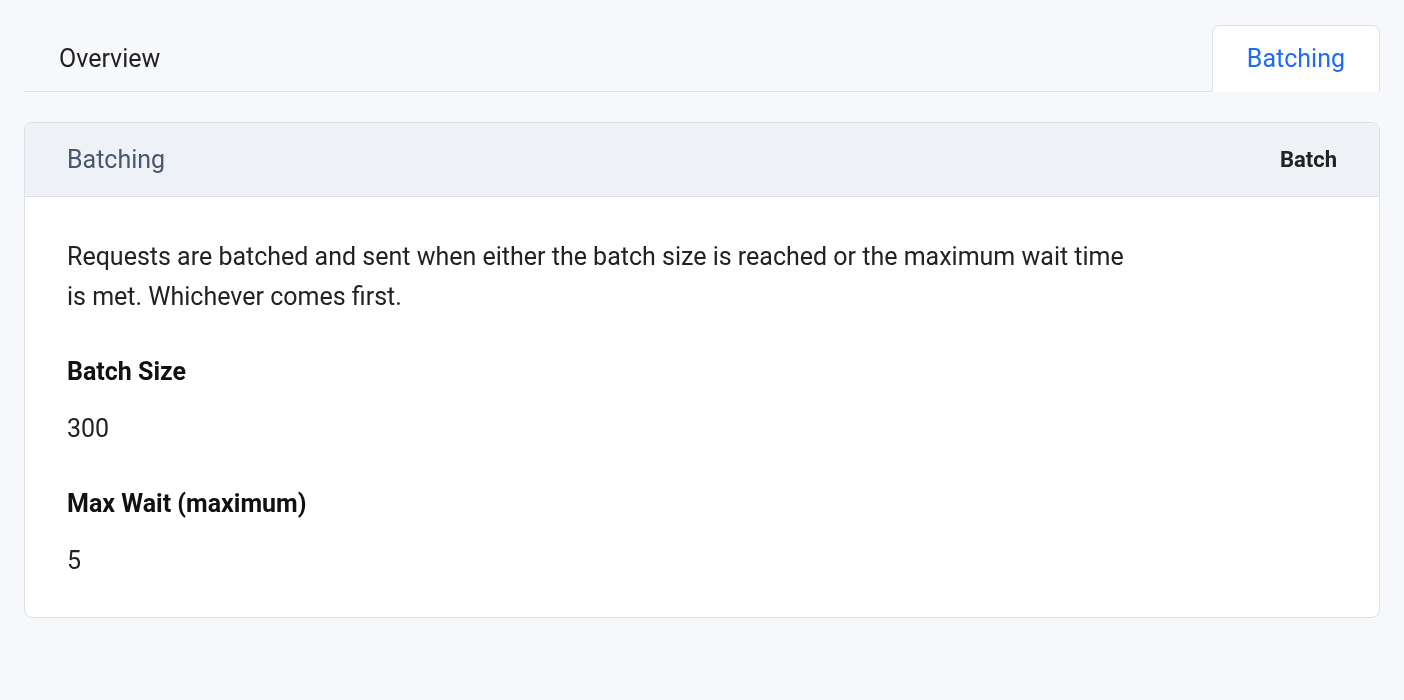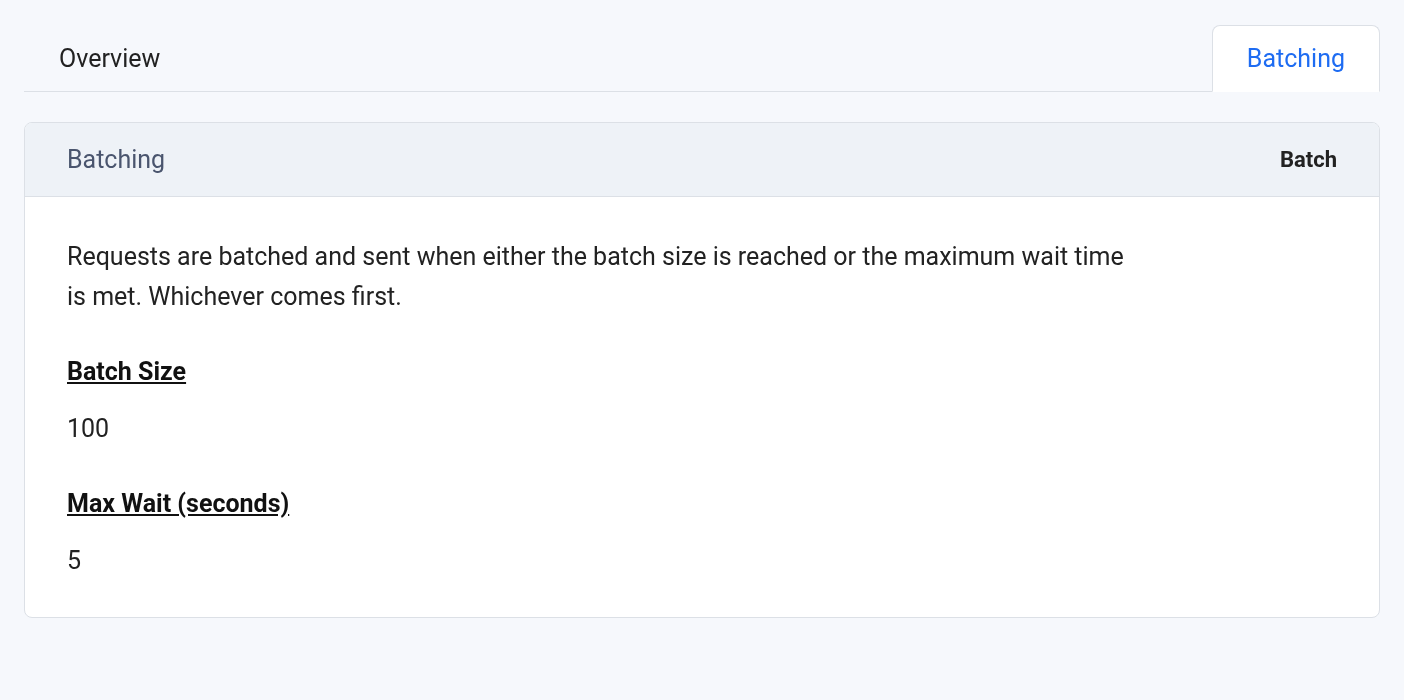--- a/index.html
+++ b/index.html
@@ -73,21 +73,20 @@
       line-height: 1.6;
       color: #222;
       margin-bottom: 40px;
       max-width: 1060px;
     }
     .field-label {
       font-size: 25px;
       font-weight: 700;
       color: #111;
       margin-bottom: 28px;
-      text-decoration: underline;
     }
     .field-value {
       font-size: 25px;
       color: #222;
       margin-bottom: 46px;
     }
     .field-value:last-child {
       margin-bottom: 0;
     }
   </style>
@@ -101,18 +100,18 @@
 
 <div class="card">
   <div class="card-header">
     <div class="card-header-title">Batching</div>
     <button class="edit-link">Batch</button>
   </div>
   <div class="card-body">
     <p class="description">Requests are batched and sent when either the batch size is reached or the maximum wait time is met. Whichever comes first.</p>
 
     <div class="field-label">Batch Size</div>
-    <div class="field-value">100</div>
+    <div class="field-value">300</div>
 
-    <div class="field-label">Max Wait (seconds)</div>
+    <div class="field-label">Max Wait (maximum)</div>
     <div class="field-value">5</div>
   </div>
 </div>
 
 </body></html>

